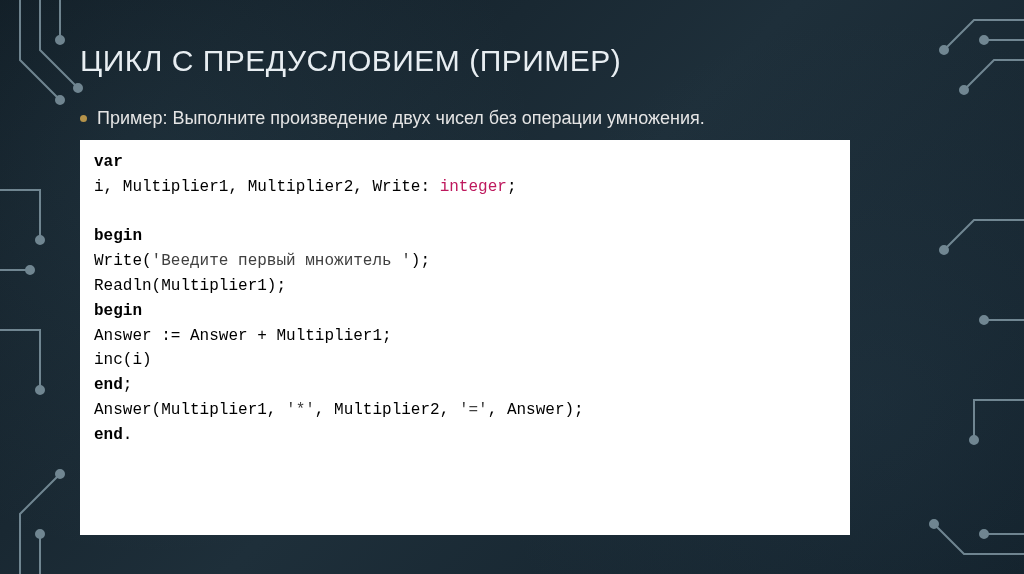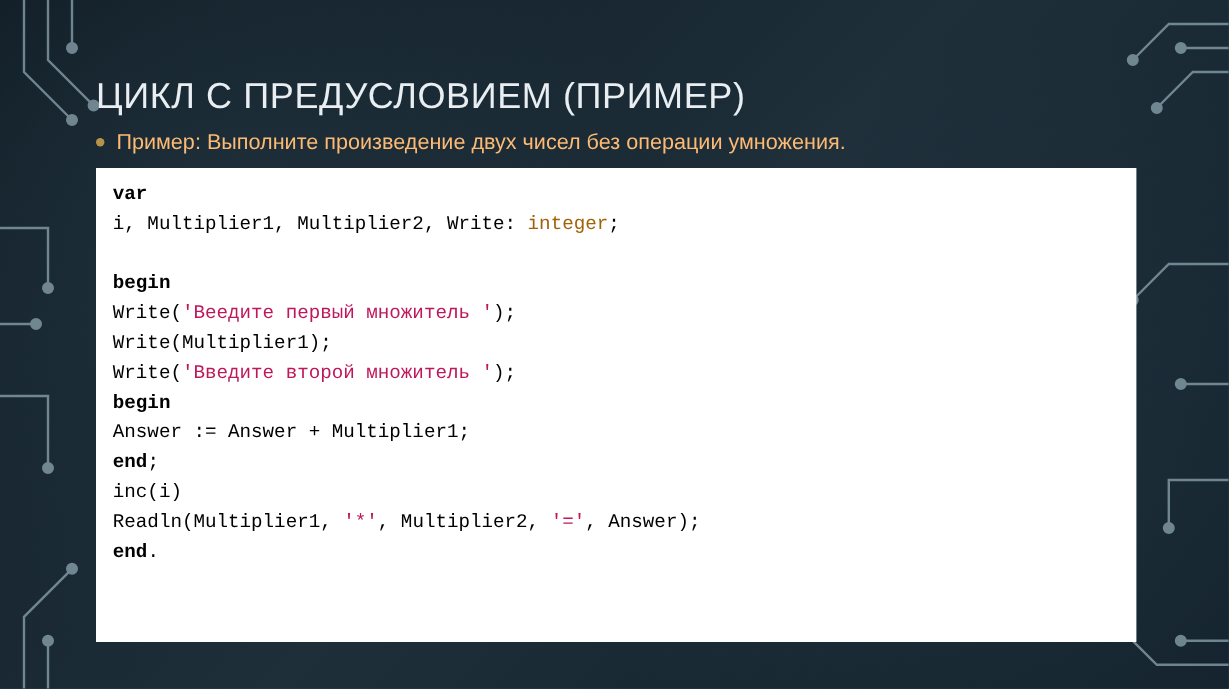--- a/index.html
+++ b/index.html
@@ -18,21 +18,21 @@
   .circuit {
     position: absolute;
     stroke: #9fb8c4;
     stroke-width: 2;
     fill: none;
     opacity: 0.65;
   }
   .dot { fill: #9fb8c4; }
   .title {
     position: absolute;
-    top: 64px;
+    top: 44px;
     left: 80px;
     color: #e8eef2;
     font-size: 30px;
     letter-spacing: 0.5px;
     font-weight: 400;
   }
   .subtitle-row {
     position: absolute;
     top: 108px;
     left: 80px;
@@ -41,40 +41,40 @@
     gap: 10px;
   }
   .bullet {
     width: 7px;
     height: 7px;
     border-radius: 50%;
     background: #b5934a;
     flex: none;
   }
   .subtitle {
-    color: #fdba74;
+    color: #e5e5e5;
     font-size: 18px;
   }
   .codebox {
     position: absolute;
     top: 140px;
     left: 80px;
-    width: 867px;
+    width: 770px;
     height: 395px;
     background: #ffffff;
     padding: 10px 14px;
     font-family: "Courier New", Courier, monospace;
     font-size: 16px;
     line-height: 1.55;
     color: #000;
     overflow: hidden;
   }
   .kw { font-weight: bold; color: #000; }
-  .typ { color: #a16207; }
-  .str { color: #be185d; }
+  .typ { color: #be185d; }
+  .str { color: #404040; }
   .num { color: #0d5aa7; }
 </style>
 </head>
 <body>
 
 <svg class="circuit" style="top:0;left:0" width="120" height="160">
   <path d="M20 0 L20 60 L60 100"></path>
   <path d="M40 0 L40 50 L78 88"></path>
   <path d="M60 0 L60 40"></path>
   <circle class="dot" cx="60" cy="100" r="4"></circle>
@@ -124,21 +124,20 @@
   <div class="bullet"></div>
   <div class="subtitle">Пример: Выполните произведение двух чисел без операции умножения.</div>
 </div>
 
 <div class="codebox">
 <div><span class="kw">var</span></div>
 <div><span>  i, Multiplier1, Multiplier2, Write: </span><span class="typ">integer</span><span>;</span></div>
 <div>&nbsp;</div>
 <div><span class="kw">begin</span></div>
 <div><span>  Write(</span><span class="str">'Веедите первый множитель '</span><span>);</span></div>
-<div><span>  Write(Multiplier1);</span></div>
-<div><span>  Write(</span><span class="str">'Введите второй множитель '</span><span>);</span></div>
+<div><span>  Readln(Multiplier1);</span></div>
 <div><span>  </span><span class="kw">begin</span></div>
 <div><span>    Answer := Answer + Multiplier1;</span></div>
+<div><span>    inc(i)</span></div>
 <div><span>  </span><span class="kw">end</span><span>;</span></div>
-<div><span>    inc(i)</span></div>
-<div><span>  Readln(Multiplier1, </span><span class="str">'*'</span><span>, Multiplier2, </span><span class="str">'='</span><span>, Answer);</span></div>
+<div><span>  Answer(Multiplier1, </span><span class="str">'*'</span><span>, Multiplier2, </span><span class="str">'='</span><span>, Answer);</span></div>
 <div><span class="kw">end</span><span>.</span></div>
 </div>
 
 </body></html>

